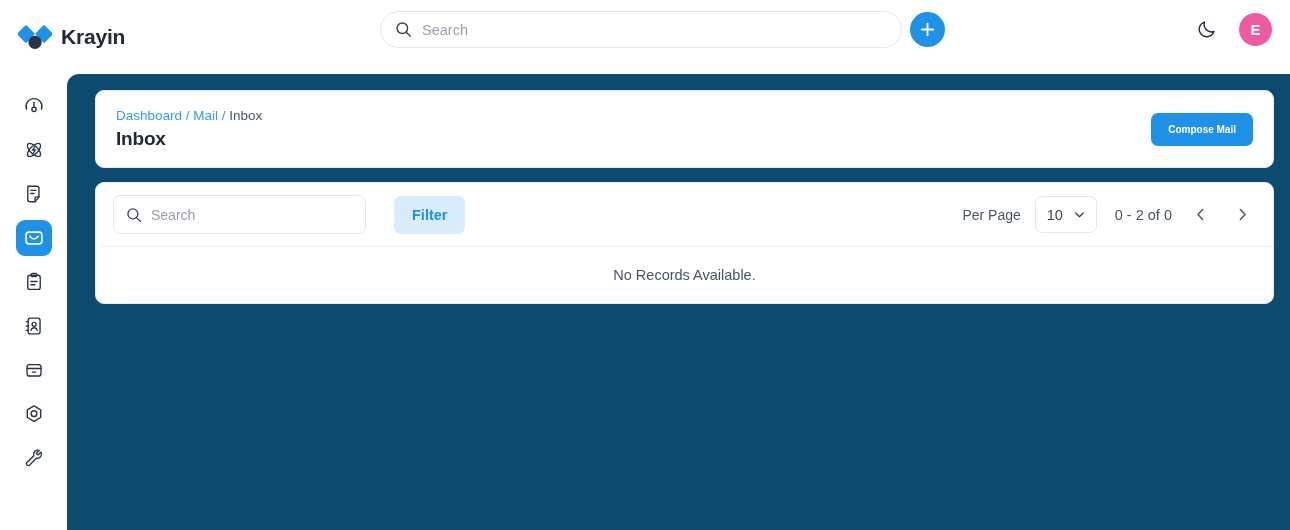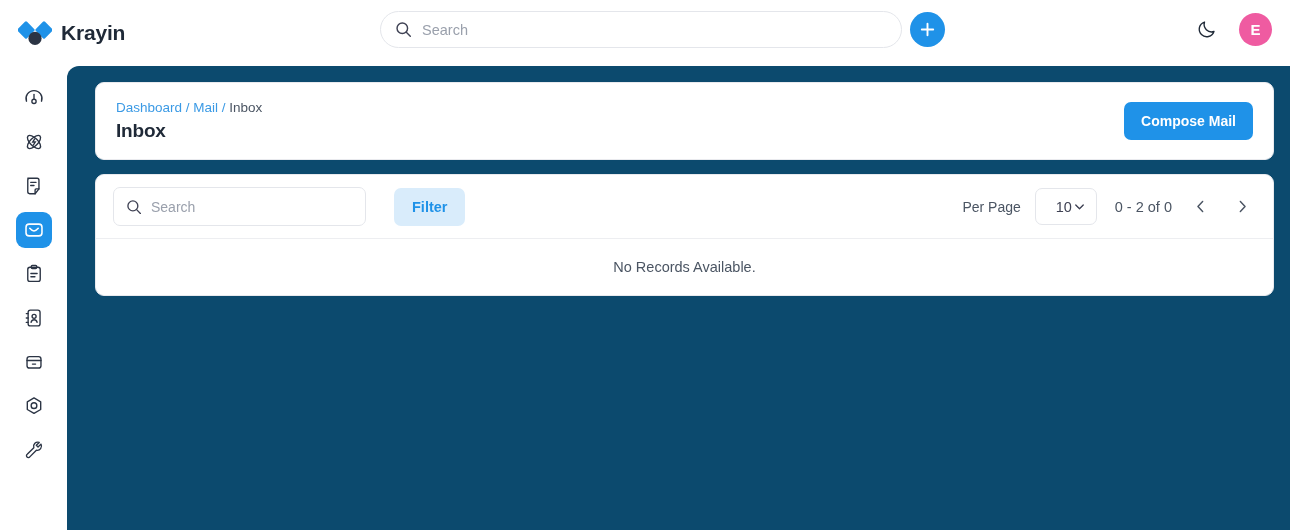--- a/index.html
+++ b/index.html
@@ -5,21 +5,21 @@
   * { box-sizing: border-box; margin: 0; padding: 0; }
   html, body {
     width: 1290px; height: 530px;
     font-family: "Liberation Sans", sans-serif;
     background: #ffffff;
     overflow: hidden;
   }
 
   
   .topbar {
-    height: 66px;
+    height: 74px;
     background: #ffffff;
     display: flex;
     align-items: center;
     position: relative;
     border-bottom: 1px solid #ffffff;
   }
   .brand {
     display: flex; align-items: center; gap: 9px;
     margin-left: 18px; width: 230px;
   }
@@ -113,21 +113,21 @@
     font-size: 13.5px; color: #6b7280; margin-bottom: 5px;
   }
   .breadcrumb a { color: #3b9ae5; text-decoration: none; cursor: pointer; }
   .breadcrumb .sep { color: #3b9ae5; }
   .breadcrumb .cur { color: #4b5563; }
   .page-title {
     font-size: 19px; font-weight: 700; color: #1f2937; letter-spacing: -0.2px;
   }
   .compose-btn {
     background: #1f92e8; color: #fff; border: none;
-    font-size: 14px; font-weight: 600;
+    font-size: 10px; font-weight: 600;
     padding: 11px 17px; border-radius: 7px; cursor: pointer;
     font-family: "Liberation Sans", sans-serif;
   }
 
   
   .table-card { overflow: hidden; }
   .toolbar {
     height: 64px;
     display: flex; align-items: center; justify-content: space-between;
     padding: 0 17px;
@@ -151,21 +151,21 @@
     padding: 11px 18px; border-radius: 7px; cursor: pointer;
     font-family: "Liberation Sans", sans-serif;
     margin-left: 9px;
   }
 
   .toolbar-right { display: flex; align-items: center; gap: 14px; margin-left: 28px; }
   .perpage-label { font-size: 14px; color: #4b5563; }
   .perpage-select {
     width: 62px; height: 37px;
     border: 1px solid #e4e6eb; border-radius: 7px;
-    display: flex; align-items: center; justify-content: flex-end;
+    display: flex; align-items: center; justify-content: space-between;
     padding: 0 9px 0 11px; cursor: pointer; background:#fff;
   }
   .perpage-select span { font-size: 14.5px; color: #3f4254; }
   .range-label { font-size: 14.5px; color: #4b5563; margin-left: 4px; }
   .pager-btn {
     width: 28px; height: 30px; background: none; border: none;
     cursor: pointer; display: flex; align-items: center; justify-content: center;
   }
 
   .empty-row {

